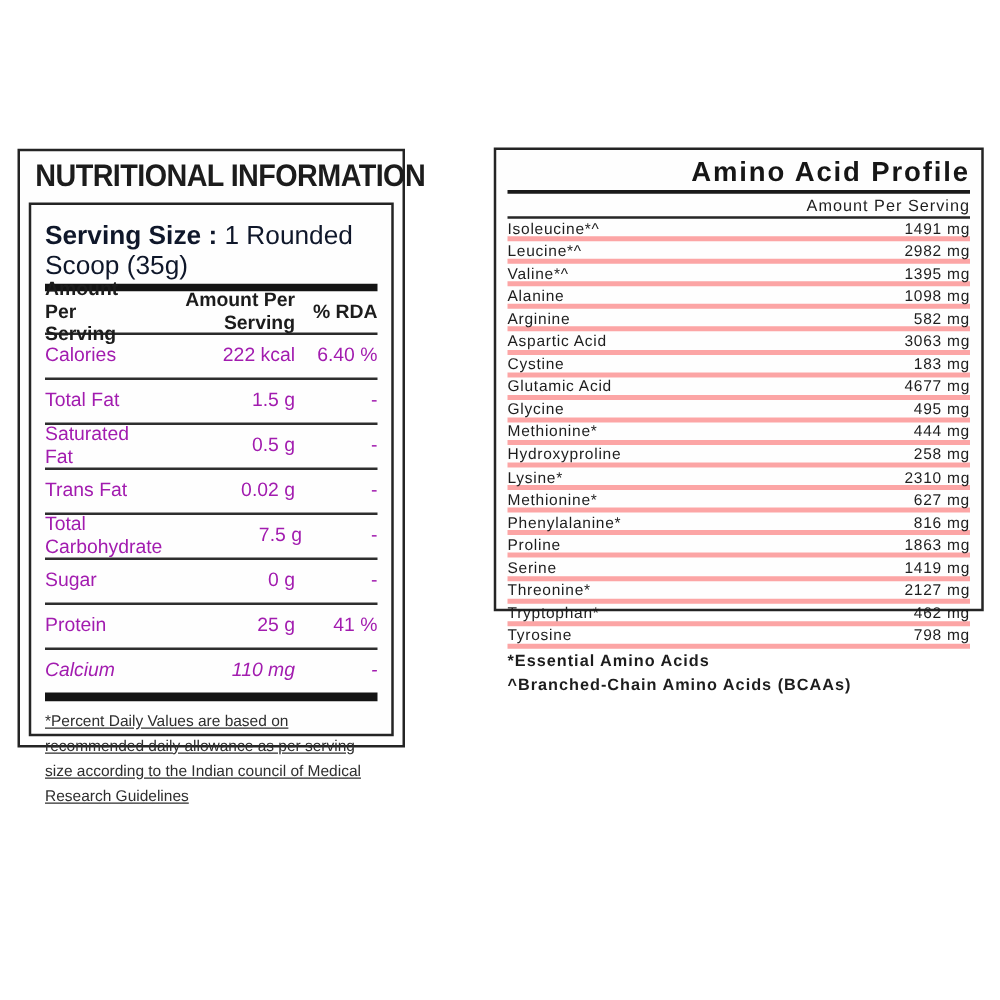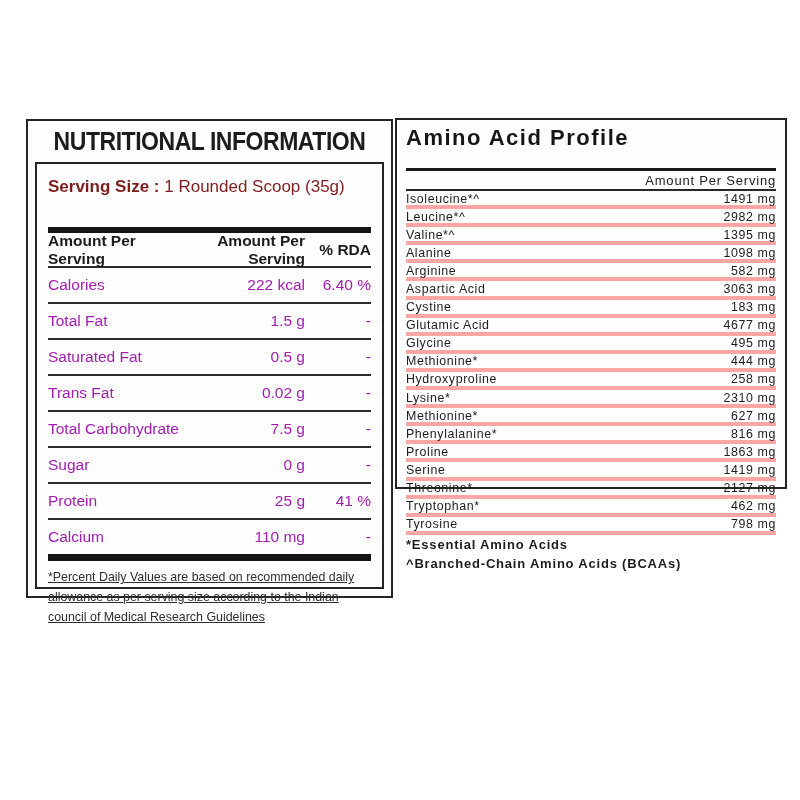--- a/index.html
+++ b/index.html
@@ -4,64 +4,64 @@
 <style>
   html,body{margin:0;padding:0;}
   body{
     width:800px;height:800px;position:relative;background:#ffffff;
     font-family:"Liberation Sans", sans-serif;color:#222;
     -webkit-font-smoothing:antialiased;
   }
 
   
   .nutri-panel{
-    position:absolute;left:26px;top:119px;width:367px;height:479px;
+    position:absolute;left:14px;top:119px;width:310px;height:479px;
     border:2px solid #242424;background:#fefefe;box-sizing:border-box;
   }
   .nutri-title{
     margin:3px 0 0;text-align:center;font-size:25px;font-weight:700;
     color:#1c1c1c;letter-spacing:-0.5px;line-height:34px;
     transform:scaleX(0.92);transform-origin:center;white-space:nowrap;
   }
   .nutri-inner{
     position:absolute;left:7px;right:7px;top:41px;bottom:7px;
     border:2px solid #242424;padding:0 11px;box-sizing:border-box;
     background:#fefefe;
   }
   .serving{
-    margin:0;padding-top:13px;height:50px;font-size:17px;color:#7f1d1d;
+    margin:0;padding-top:13px;height:50px;font-size:21px;color:#0f172a;
   }
   .serving .sv-label{font-weight:700;}
   .thick-bar{height:6px;background:#141414;}
   .thick-bar-bottom{height:7px;background:#141414;}
   .nutri-header{
     display:flex;align-items:center;height:33px;
     border-bottom:2px solid #2a2a2a;font-weight:700;font-size:15.5px;color:#1c1c1c;
   }
   .nutri-row{
     display:flex;align-items:center;height:34px;
     border-bottom:2px solid #2e2e2e;font-size:15.5px;color:#a21caf;
   }
-  .nutri-row:last-child{border-bottom:none;}
+  .nutri-row:last-child{border-bottom:none;font-style:italic;}
   .c-label{flex:1;text-align:left;}
   .c-amount{width:122px;text-align:right;}
   .c-rda{width:66px;text-align:right;}
   .footnote{
     margin:7px 0 0;font-size:12.4px;line-height:1.6;color:#2e2e2e;text-decoration:underline;
   }
 
   
   .amino-panel{
     position:absolute;left:395px;top:118px;width:392px;height:371px;
     border:2px solid #242424;background:#fefefe;box-sizing:border-box;
     padding:5px 9px 4px;color:#1d1d1d;
   }
   .amino-title{
     margin:0;font-size:22px;font-weight:700;letter-spacing:1.5px;
-    color:#161616;border-bottom:3px solid #1a1a1a;padding-bottom:18px;line-height:25px;
+    color:#161616;border-bottom:3px solid #1a1a1a;padding-bottom:2px;line-height:25px;text-align:right;
   }
   .amino-header{
     text-align:right;font-size:13px;letter-spacing:0.8px;
     border-bottom:2px solid #262626;line-height:16px;padding-top:2px;
   }
   .amino-row{
     display:flex;justify-content:space-between;align-items:baseline;
     border-bottom:4px solid #fca5a5;font-size:12.4px;letter-spacing:0.6px;
     line-height:12.6px;padding-top:1.5px;
   }

